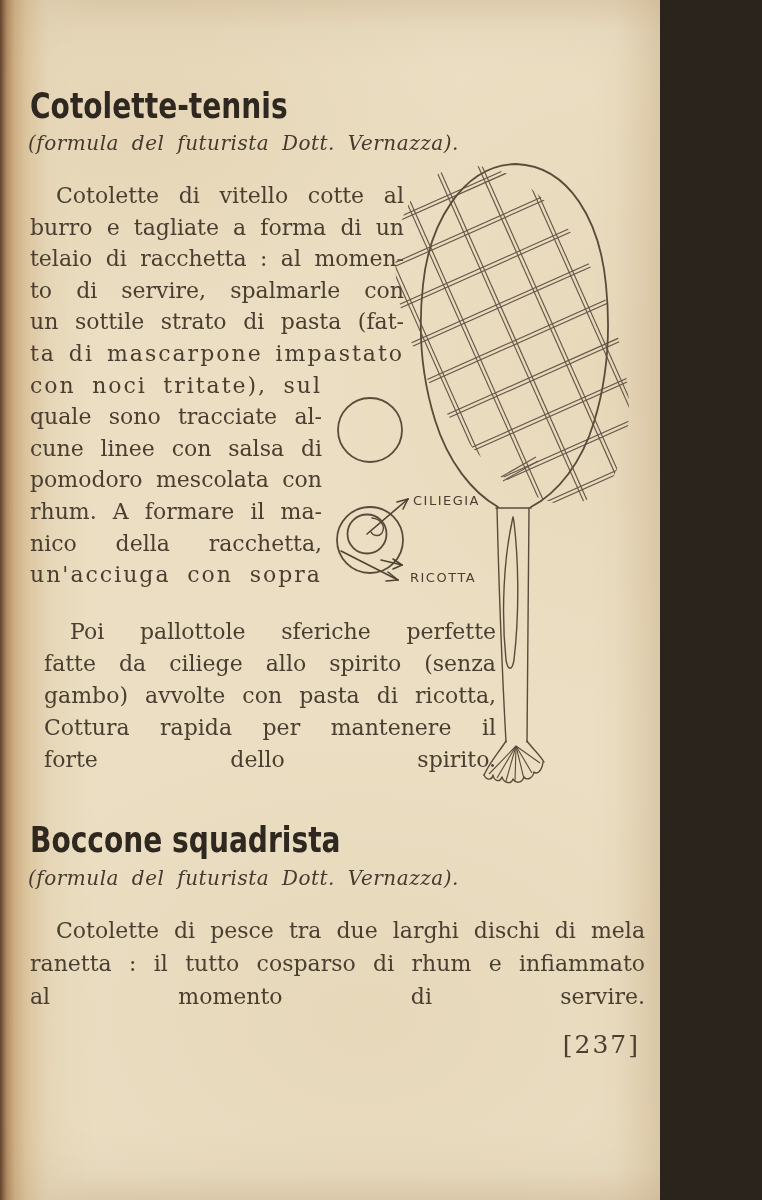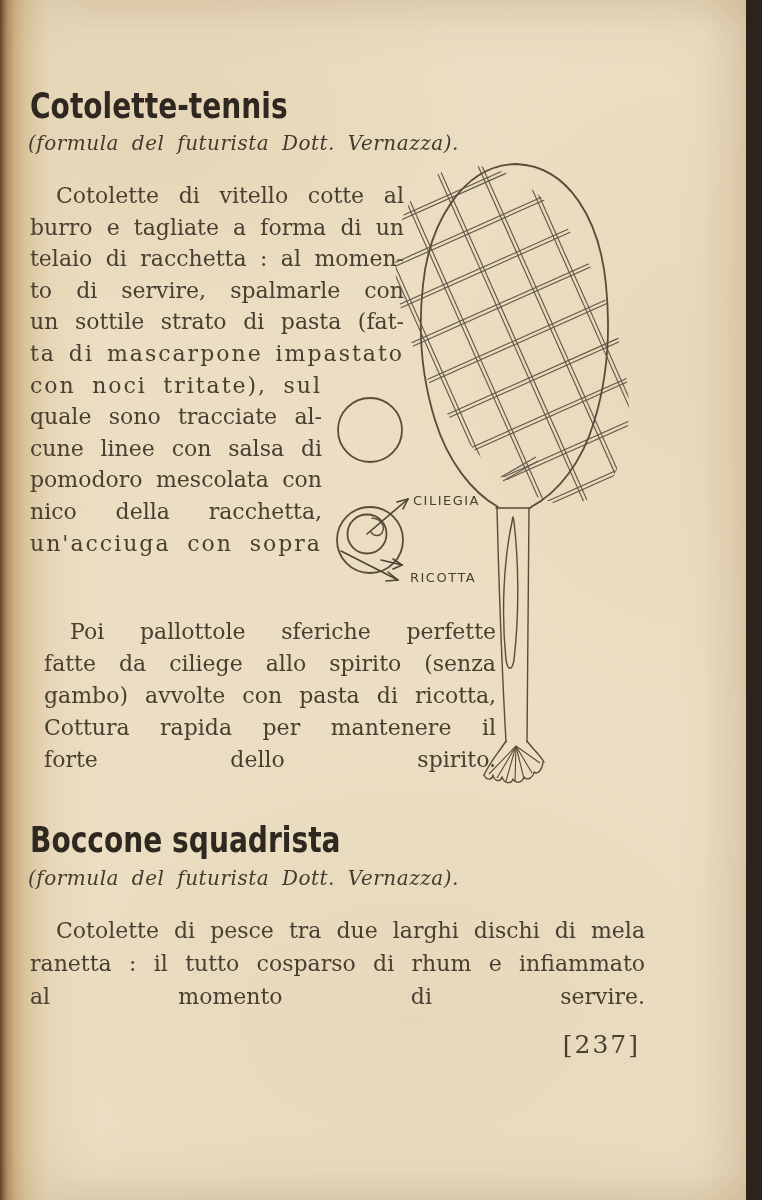--- a/index.html
+++ b/index.html
@@ -1,17 +1,17 @@
 <!DOCTYPE html>
 <html><head>
 <meta charset="utf-8">
 <style>
   html,body{margin:0;padding:0;background:#2b241c;}
   .page{
-    position:relative;width:746px;height:1200px;overflow:hidden;
+    position:relative;width:660px;height:1200px;overflow:hidden;
     background-color:#ebdec2;
     background-image:
       linear-gradient(90deg,#5e432c 0px,#8a6647 3px,#b8906a 7px,#d3b287 14px,#e0c9a2 26px,#e7d8b9 48px,rgba(235,222,194,0) 95px),
       radial-gradient(ellipse 500px 300px at 18% 10%,rgba(196,158,108,0.14),transparent 70%),
       radial-gradient(ellipse 420px 520px at 92% 30%,rgba(205,172,122,0.10),transparent 70%),
       radial-gradient(ellipse 600px 420px at 55% 85%,rgba(180,142,95,0.08),transparent 70%),
       linear-gradient(270deg,rgba(210,180,140,0.30) 0,rgba(235,222,194,0) 45px),
       linear-gradient(180deg,rgba(212,182,142,0.22) 0,rgba(235,222,194,0) 30px),
       linear-gradient(0deg,rgba(205,175,135,0.20) 0,rgba(235,222,194,0) 28px);
     box-shadow:inset 0 0 70px rgba(110,80,50,0.15);
@@ -58,20 +58,21 @@
     <div class="line wA indent">Cotolette di vitello cotte al</div>
     <div class="line wA">burro e tagliate a forma di un</div>
     <div class="line wA">telaio di racchetta : al momen-</div>
     <div class="line wA">to di servire, spalmarle con</div>
     <div class="line wA">un sottile strato di pasta (fat-</div>
     <div class="line wA lsp">ta di mascarpone impastato</div>
     <div class="line wB lsp">con noci tritate), sul</div>
     <div class="line wB">quale sono tracciate al-</div>
     <div class="line wB">cune linee con salsa di</div>
     <div class="line wB">pomodoro mescolata con</div>
+    <div class="line wB">rhum. A formare il ma-</div>
     <div class="line wB">nico della racchetta,</div>
     <div class="line wB lsp">un'acciuga con sopra</div>
   </div>
 
   <div class="abs para p2" style="left:44px;top:616px;">
     <div class="line wC indent">Poi pallottole sferiche perfette</div>
     <div class="line wC">fatte da ciliege allo spirito (senza</div>
     <div class="line wC">gambo) avvolte con pasta di ricotta,</div>
     <div class="line wC">Cottura rapida per mantenere il</div>
     <div class="line wC endline">forte dello spirito.</div>

